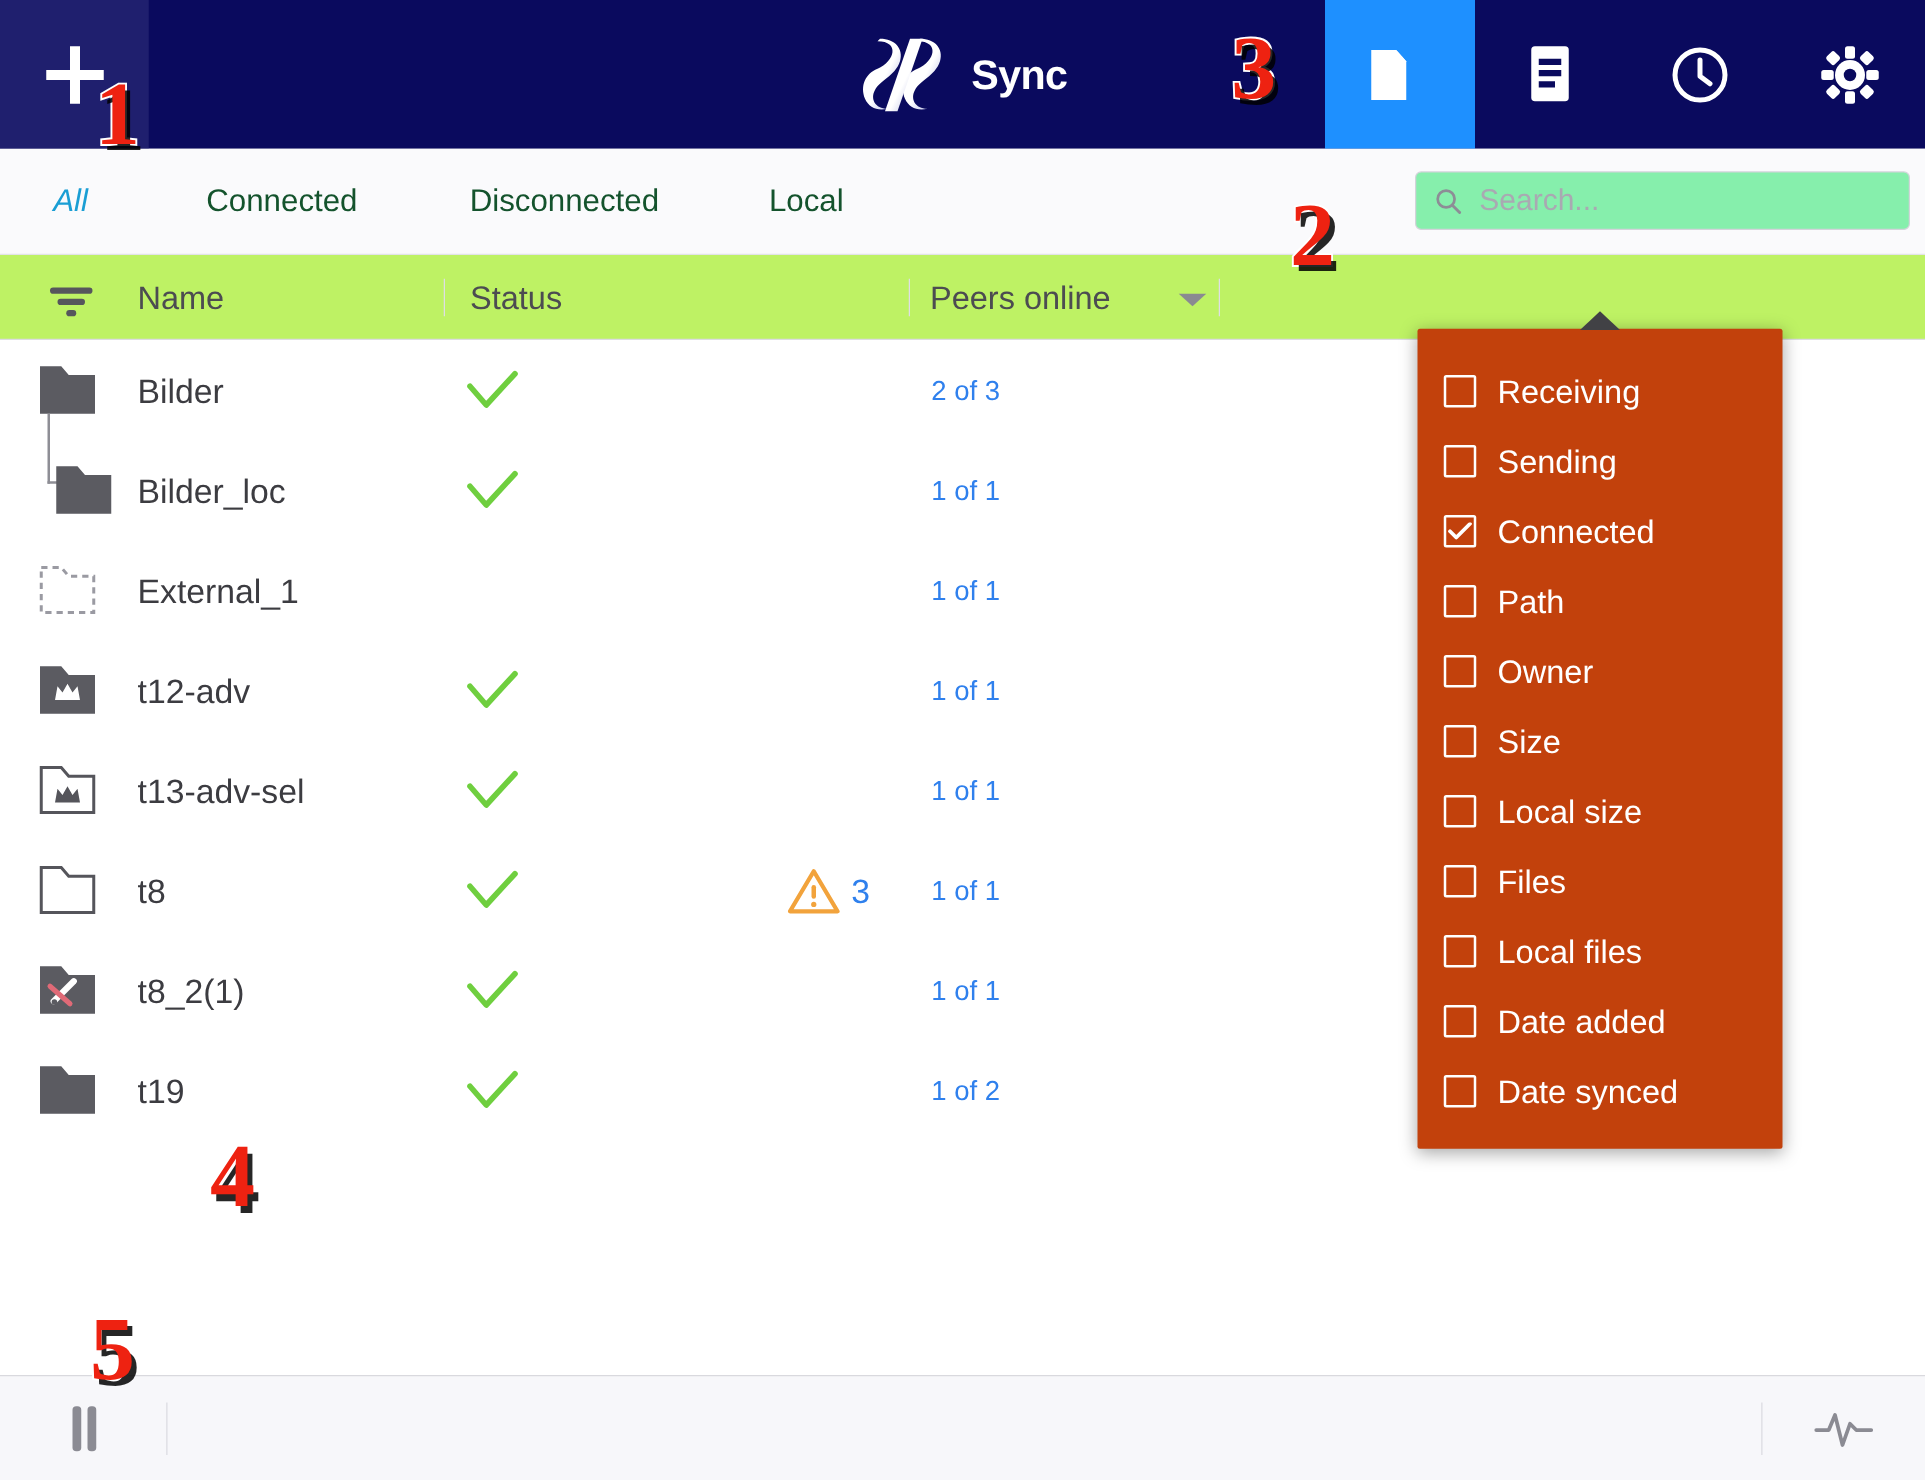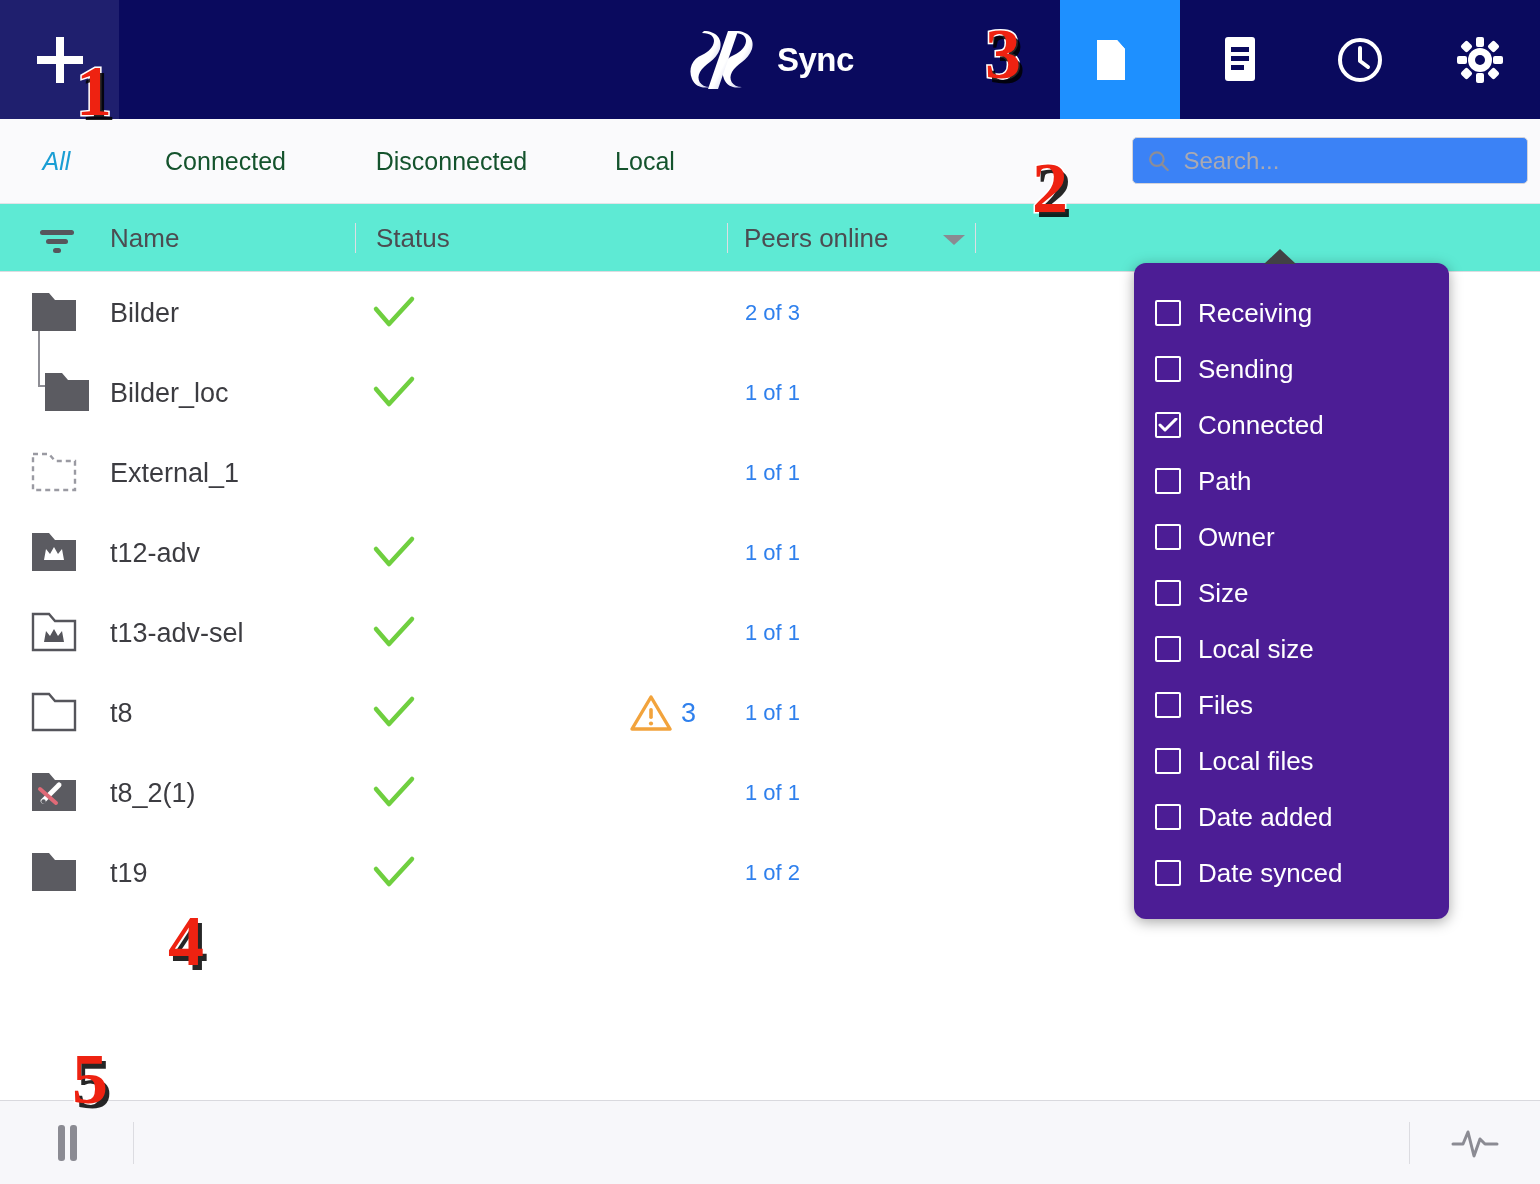--- a/index.html
+++ b/index.html
@@ -66,35 +66,35 @@
   .tab.active { color: #1a9ed4; }
   .tab-sep {
     width: 1px; height: 26px; background: #d5d5dc; margin: 0 auto;
   }
   .tab-cell { display: flex; align-items: center; justify-content: center; }
 
   .searchbox {
     position: absolute; right: 12px; top: 137px;
     width: 396px; height: 47px;
     border: 1px solid #d3d3da; border-radius: 5px;
-    background: #3b82f6;
+    background: #86efac;
     display: flex; align-items: center; gap: 13px;
     padding: 0 14px;
   }
   .search-input {
     border: none; outline: none; background: transparent;
     font-family: "Liberation Sans", sans-serif;
     font-size: 24px; color: #333; width: 100%;
   }
   .search-input::placeholder { color: #a9a9b2; }
 
   
   .colhead {
     position: absolute; left: 0; top: 204px; width: 1540px; height: 68px;
-    background: #5eead4;
+    background: #bef264;
     border-bottom: 1px solid #dcdce1;
   }
   .colhead-inner { position: relative; width: 100%; height: 100%; }
   .th {
     position: absolute; top: 0; height: 68px;
     display: flex; align-items: center;
     font-size: 26px; color: #4c4c51;
     cursor: pointer;
   }
   .vsep {
@@ -133,23 +133,23 @@
     width: 2px; height: 56px; background: #8e8e95;
   }
   .tree-elbow {
     position: absolute; left: 38px; top: 32px;
     width: 14px; height: 2px; background: #8e8e95;
   }
 
   
   .dropdown {
     position: absolute; left: 1134px; top: 263px;
-    width: 315px;
-    background: #4c1d95;
-    border-radius: 12px;
+    width: 292px;
+    background: #c2410c;
+    border-radius: 2px;
     padding: 22px 0 18px 0;
     box-shadow: 0 3px 14px rgba(0,0,0,0.35);
     z-index: 40;
   }
   .dropdown-arrow {
     position: absolute; left: 1264px; top: 249px;
     width: 0; height: 0;
     border-left: 16px solid transparent;
     border-right: 16px solid transparent;
     border-bottom: 15px solid #414145;

